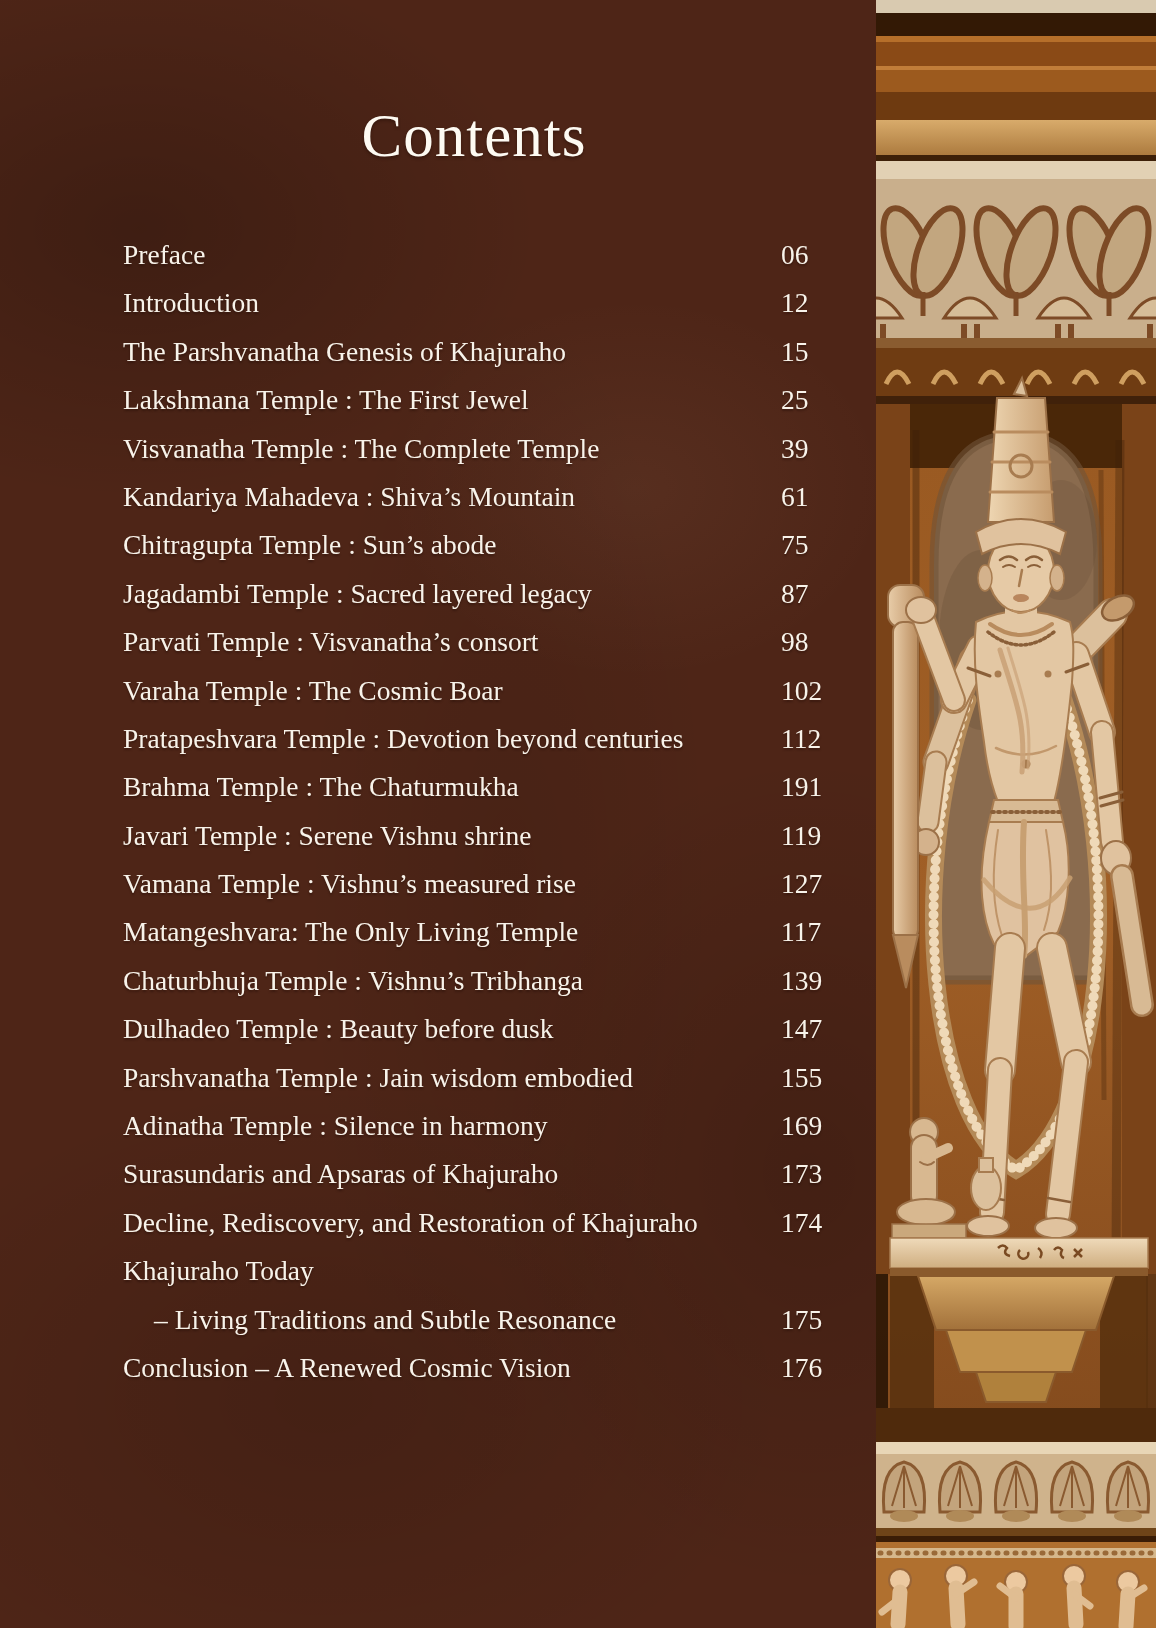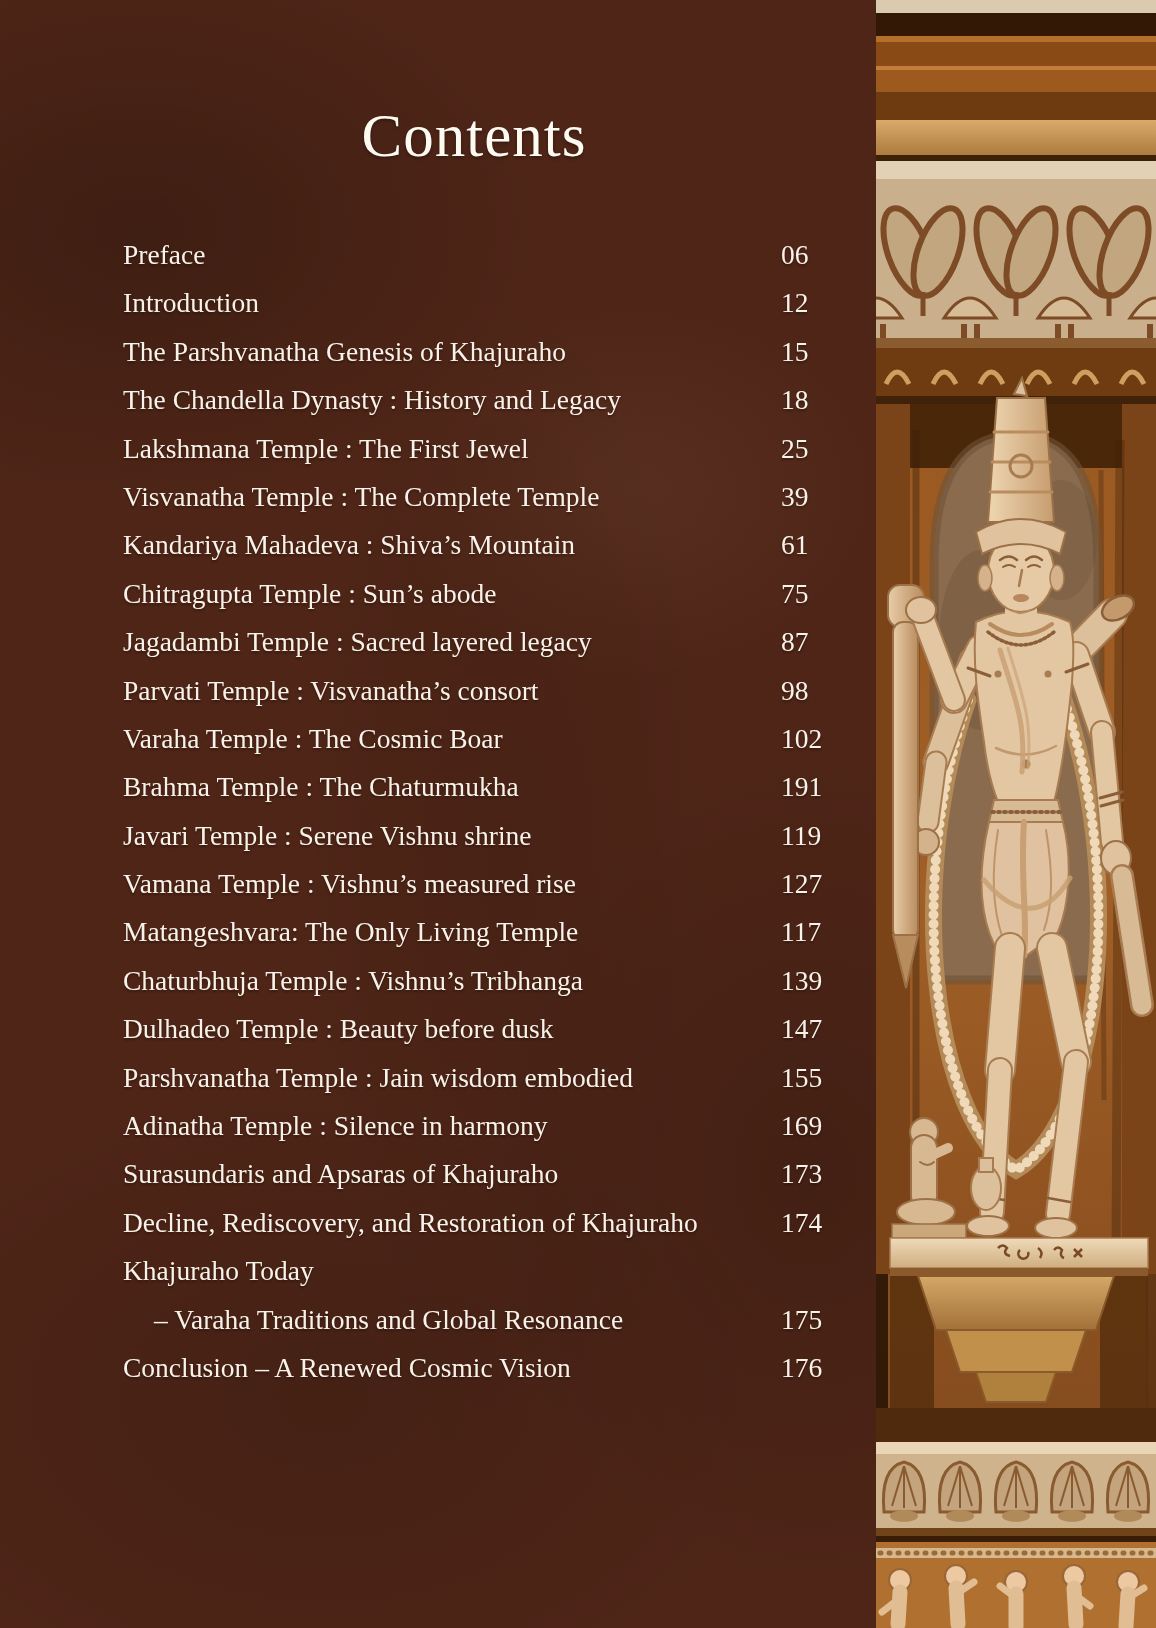--- a/index.html
+++ b/index.html
@@ -45,24 +45,20 @@
     </div>
         <div class="toc-row">
       <span class="label">Introduction</span>
       <span class="pagenum">12</span>
     </div>
         <div class="toc-row">
       <span class="label">The Parshvanatha Genesis of Khajuraho</span>
       <span class="pagenum">15</span>
     </div>
         <div class="toc-row">
-      <span class="label">The Chandella Dynasty : History and Legacy</span>
-      <span class="pagenum">18</span>
-    </div>
-        <div class="toc-row">
       <span class="label">Lakshmana Temple : The First Jewel</span>
       <span class="pagenum">25</span>
     </div>
         <div class="toc-row">
       <span class="label">Visvanatha Temple : The Complete Temple</span>
       <span class="pagenum">39</span>
     </div>
         <div class="toc-row">
       <span class="label">Kandariya Mahadeva : Shiva’s Mountain</span>
       <span class="pagenum">61</span>
@@ -77,20 +73,24 @@
     </div>
         <div class="toc-row">
       <span class="label">Parvati Temple : Visvanatha’s consort</span>
       <span class="pagenum">98</span>
     </div>
         <div class="toc-row">
       <span class="label">Varaha Temple : The Cosmic Boar</span>
       <span class="pagenum">102</span>
     </div>
         <div class="toc-row">
+      <span class="label">Pratapeshvara Temple : Devotion beyond centuries</span>
+      <span class="pagenum">112</span>
+    </div>
+        <div class="toc-row">
       <span class="label">Brahma Temple : The Chaturmukha</span>
       <span class="pagenum">191</span>
     </div>
         <div class="toc-row">
       <span class="label">Javari Temple : Serene Vishnu shrine</span>
       <span class="pagenum">119</span>
     </div>
         <div class="toc-row">
       <span class="label">Vamana Temple : Vishnu’s measured rise</span>
       <span class="pagenum">127</span>
@@ -121,21 +121,21 @@
     </div>
         <div class="toc-row">
       <span class="label">Decline, Rediscovery, and Restoration of Khajuraho</span>
       <span class="pagenum">174</span>
     </div>
         <div class="toc-row">
       <span class="label">Khajuraho Today</span>
       <span class="pagenum"></span>
     </div>
         <div class="toc-row indent">
-      <span class="label">– Varaha Traditions and Global Resonance</span>
+      <span class="label">– Living Traditions and Subtle Resonance</span>
       <span class="pagenum">175</span>
     </div>
         <div class="toc-row">
       <span class="label">Conclusion – A Renewed Cosmic Vision</span>
       <span class="pagenum">176</span>
     </div>
       </div>
   </div>
 
   <svg class="photo" viewBox="0 0 280 1628" preserveAspectRatio="none" role="img" aria-label="Carved sandstone sculpture of a standing deity on a Khajuraho temple wall">

